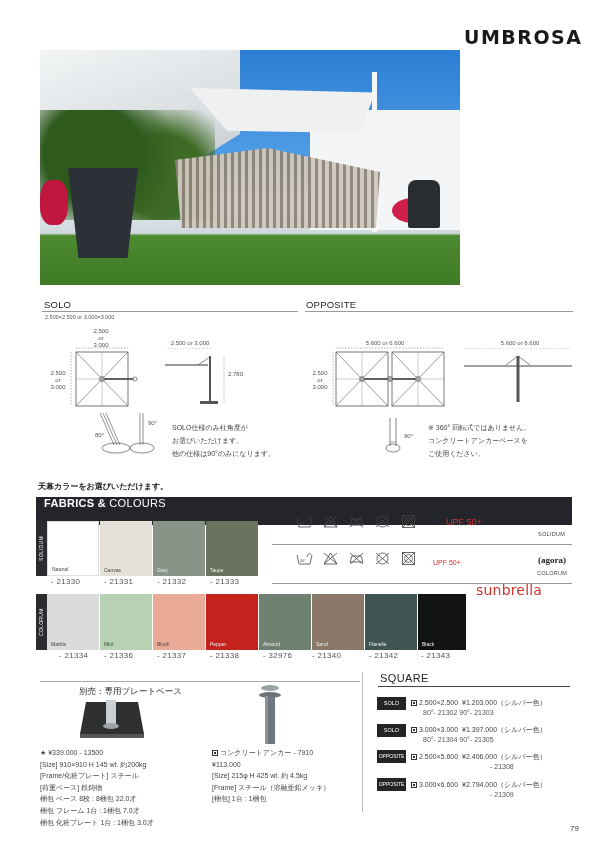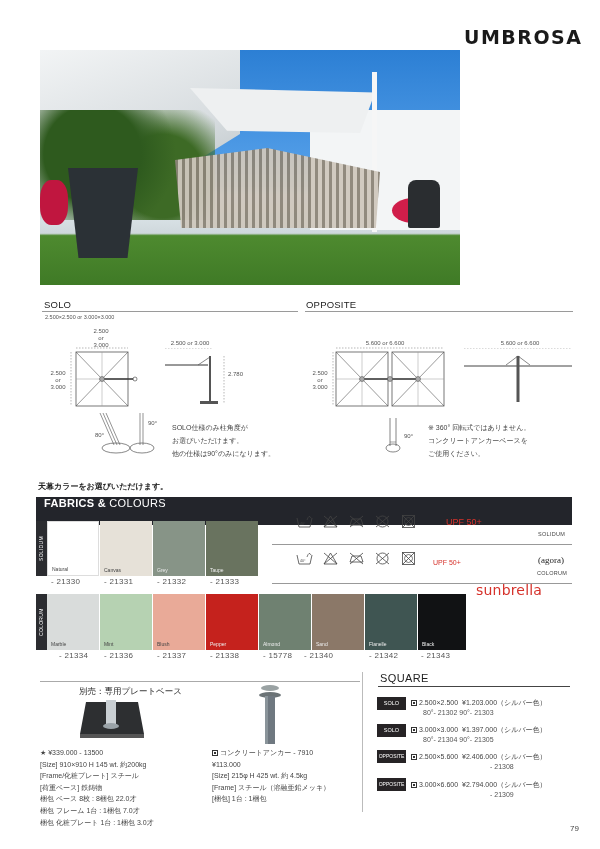--- a/index.html
+++ b/index.html
@@ -38,21 +38,21 @@
 
   .swatch { position: absolute; }
   .swatch .nm { position: absolute; left: 4px; bottom: 3px; font-size: 5px; color: #444; }
   .swatch.dark .nm { color: #eee; }
   .code { position: absolute; font-size: 8px; color: #555; letter-spacing: .3px; }
 
   .care-row { display: flex; gap: 9px; align-items: center; }
   .care-row svg { width: 17px; height: 14px; }
   .upf { color: #d6322b; font-weight: normal; font-size: 8px; }
   .sunbrella { color: #d6322b; font-size: 14px; letter-spacing: .2px; font-family: "DejaVu Sans", sans-serif; }
-  .agora { font-family: "Liberation Serif", serif; font-weight: normal; font-size: 9px; color: #222; }
+  .agora { font-family: "Liberation Serif", serif; font-weight: bold; font-size: 9px; color: #222; }
   .brandlbl { font-size: 5.5px; color: #444; letter-spacing: .3px; }
 
   .square-title { left: 380px; top: 672px; font-size: 11px; color: #222; letter-spacing: .4px; }
   .tag { position: absolute; left: 377px; width: 29px; height: 13px; background: #262325; color: #fff; font-size: 5.5px; text-align: center; line-height: 13px; }
   .sq-line { position: absolute; left: 411px; font-size: 7px; color: #444; white-space: nowrap; }
   .sq-sub { position: absolute; font-size: 7px; color: #555; white-space: nowrap; }
   .chk { display: inline-block; width: 6px; height: 6px; border: 1px solid #333; position: relative; top: 1px; margin-right: 2px; }
   .chk::after { content: ""; position: absolute; left: 1px; top: 1px; width: 2px; height: 2px; background: #333; }
 
   .spec { font-size: 7px; color: #444; line-height: 11.6px; white-space: nowrap; }
@@ -287,22 +287,22 @@
 <div class="swatch dark" style="left:365px;top:594px;width:52px;height:56px;background:#3f5552;">
     <span class="nm">Flanelle</span>
   </div>
 <div class="swatch dark" style="left:418px;top:594px;width:48px;height:56px;background:#111214;">
     <span class="nm">Black</span>
   </div>
 <div class="code" style="left:51px;top:651px;margin-left:8px;">- 21334</div>
 <div class="code" style="left:104px;top:651px;">- 21336</div>
 <div class="code" style="left:157px;top:651px;">- 21337</div>
 <div class="code" style="left:210px;top:651px;">- 21338</div>
-<div class="code" style="left:263px;top:651px;">- 15778</div>
-<div class="code" style="left:304px;top:651px;">- 21340</div>
+<div class="code" style="left:263px;top:651px;">- 32976</div>
+<div class="code" style="left:312px;top:651px;">- 21340</div>
 <div class="code" style="left:369px;top:651px;">- 21342</div>
 <div class="code" style="left:421px;top:651px;">- 21343</div>
 
 <div class="abs rule" style="left:40px;top:681px;width:320px;background:#aaa;"></div>
 <div class="abs" style="left:362px;top:672px;width:1px;height:140px;background:#bbb;"></div>
 <div class="abs" style="left:40px;top:686px;font-size:8.5px;color:#222;margin-left:39px;">別売：専用プレートベース</div>
 
 <svg class="abs" style="left:76px;top:700px;" width="72" height="42">
   <polygon points="10,2 62,2 68,34 4,34" fill="#2d2f31"></polygon>
   <rect x="4" y="34" width="64" height="4" fill="#555"></rect>

